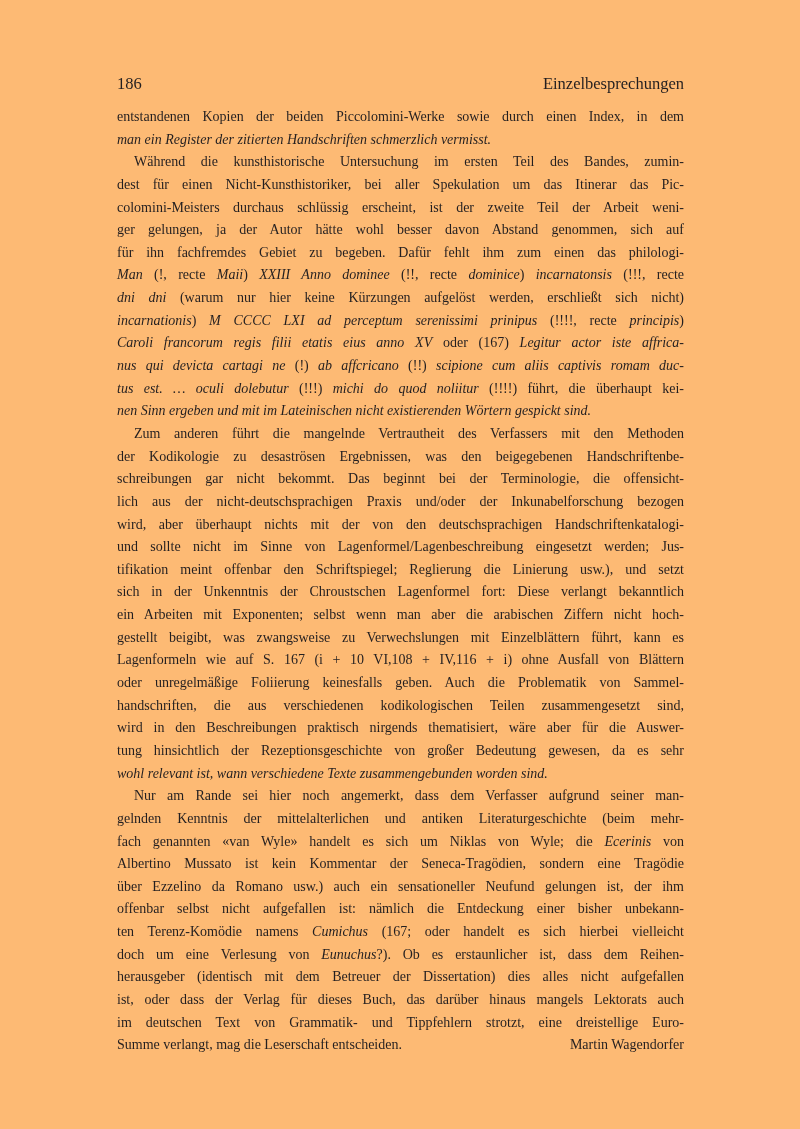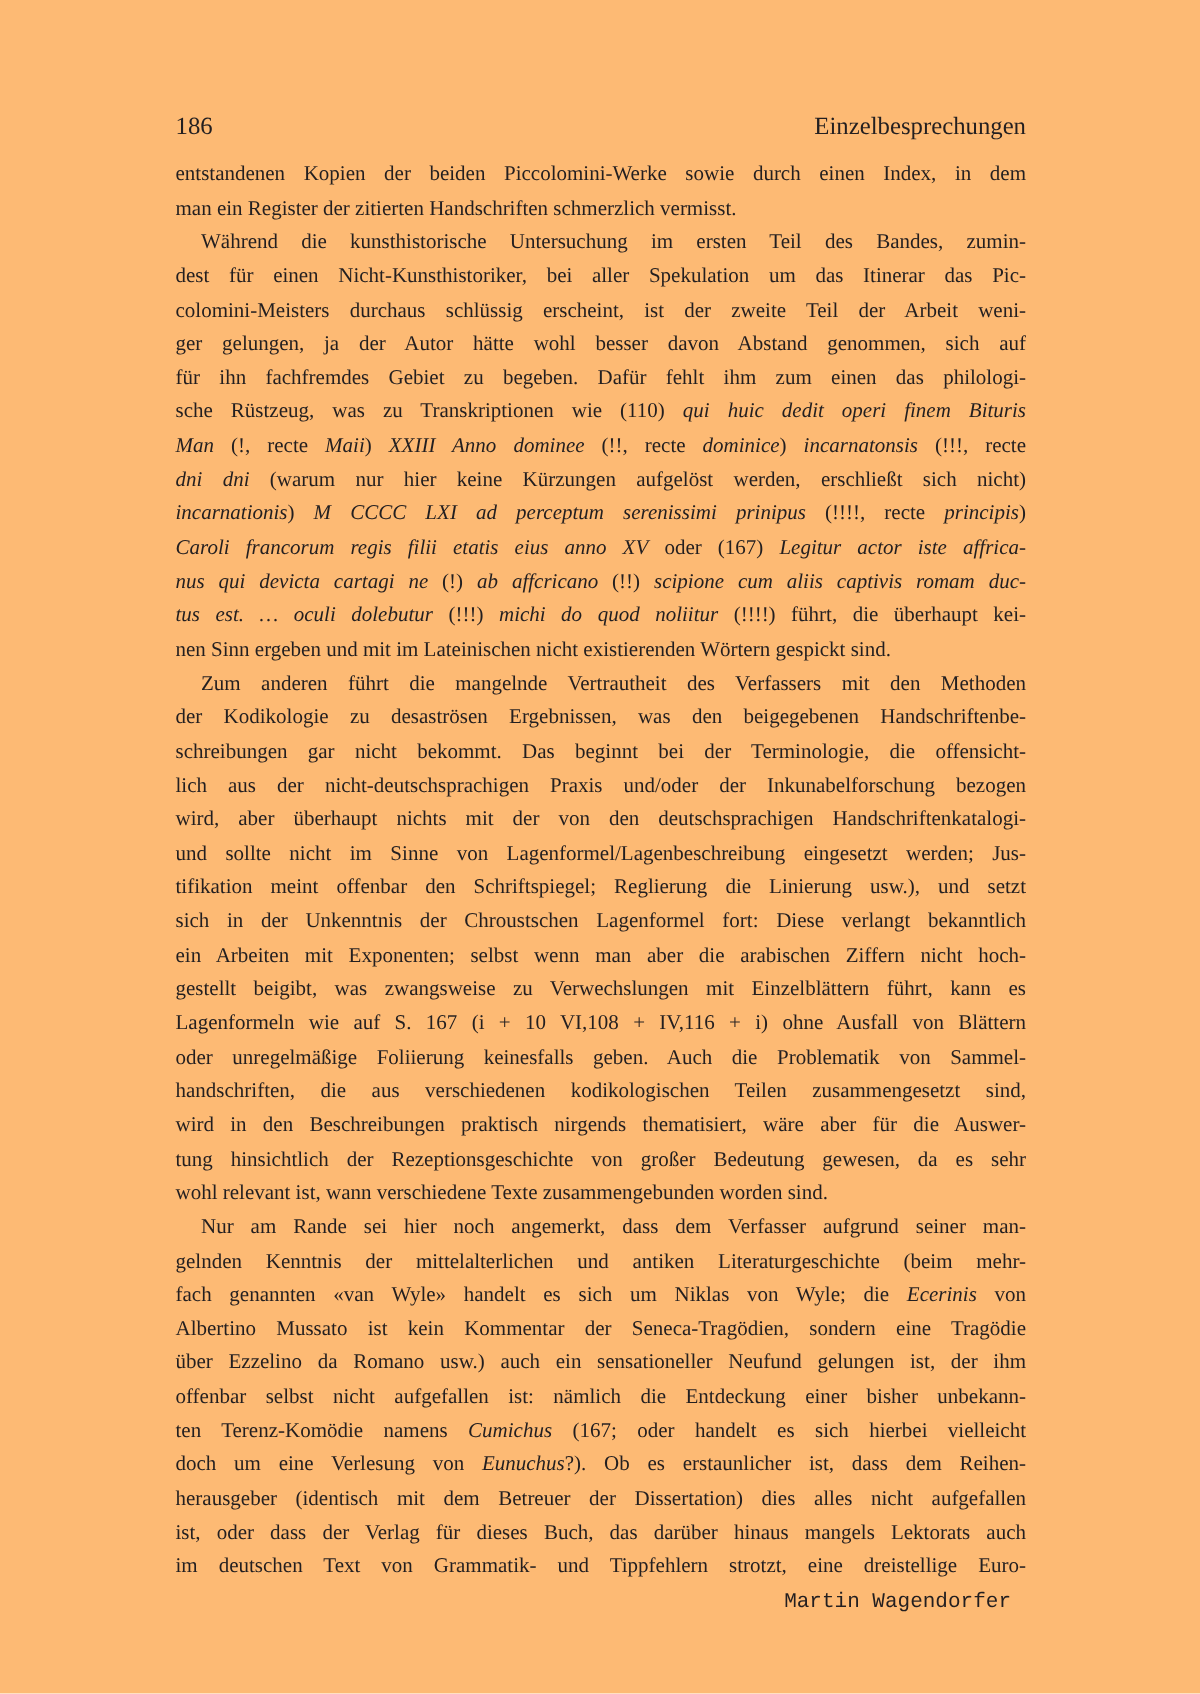--- a/index.html
+++ b/index.html
@@ -17,24 +17,24 @@
     .running-head .folio { position: absolute; left: 0; top: 0; }
     .running-head .section { position: absolute; right: 0; top: 0; text-align: right; }
     .body-text {
       position: absolute; left: 117px; top: 106px; width: 567px;
       font-size: 14px; line-height: 22.65px;
     }
     .line {
       display: block; height: 22.65px; white-space: nowrap;
       text-align: justify; text-align-last: justify;
     }
-    .line.last { text-align-last: left; }
+    .line.last { text-align-last: left; font-style: italic; }
     .line.indent { padding-left: 17px; }
     .line.signature-line { text-align-last: left; position: relative; }
-    .signature { position: absolute; right: 10px; top: 0; font-family: Liberation Mono, monospace; }
+    .signature { position: absolute; right: 0; top: 0; }
     i { font-style: italic; }
   </style>
 </head>
 <body>
 
 <div class="page">
   <div class="running-head">
     <span class="folio">186</span>
     <span class="section">Einzelbesprechungen</span>
   </div>
@@ -43,21 +43,20 @@
       <div>
         <span class="line"><span>entstandenen Kopien der beiden Piccolomini-Werke sowie durch einen Index, in dem</span></span>
         <span class="line last"><span>man ein Register der zitierten Handschriften schmerzlich vermisst.</span></span>
       </div>
       <div>
         <span class="line indent"><span>Während die kunsthistorische Untersuchung im ersten Teil des Bandes, zumin-</span></span>
         <span class="line"><span>dest für einen Nicht-Kunsthistoriker, bei aller Spekulation um das Itinerar das Pic-</span></span>
         <span class="line"><span>colomini-Meisters durchaus schlüssig erscheint, ist der zweite Teil der Arbeit weni-</span></span>
         <span class="line"><span>ger gelungen, ja der Autor hätte wohl besser davon Abstand genommen, sich auf</span></span>
         <span class="line"><span>für ihn fachfremdes Gebiet zu begeben. Dafür fehlt ihm zum einen das philologi-</span></span>
-        <span class="line"><span>sche Rüstzeug, was zu Transkriptionen wie (110) </span><i>qui huic dedit operi finem Bituris</i></span>
         <span class="line"><i>Man</i><span> (!, recte </span><i>Maii</i><span>) </span><i>XXIII Anno dominee</i><span> (!!, recte </span><i>dominice</i><span>) </span><i>incarnatonsis</i><span> (!!!, recte</span></span>
         <span class="line"><i>dni dni</i><span> (warum nur hier keine Kürzungen aufgelöst werden, erschließt sich nicht)</span></span>
         <span class="line"><i>incarnationis</i><span>) </span><i>M CCCC LXI ad perceptum serenissimi prinipus</i><span> (!!!!, recte </span><i>principis</i><span>)</span></span>
         <span class="line"><i>Caroli francorum regis filii etatis eius anno XV</i><span> oder (167) </span><i>Legitur actor iste affrica-</i></span>
         <span class="line"><i>nus qui devicta cartagi ne</i><span> (!) </span><i>ab affcricano</i><span> (!!) </span><i>scipione cum aliis captivis romam duc-</i></span>
         <span class="line"><i>tus est. … oculi dolebutur</i><span> (!!!) </span><i>michi do quod noliitur</i><span> (!!!!) führt, die überhaupt kei-</span></span>
         <span class="line last"><span>nen Sinn ergeben und mit im Lateinischen nicht existierenden Wörtern gespickt sind.</span></span>
       </div>
       <div>
         <span class="line indent"><span>Zum anderen führt die mangelnde Vertrautheit des Verfassers mit den Methoden</span></span>
@@ -82,16 +81,16 @@
         <span class="line"><span>gelnden Kenntnis der mittelalterlichen und antiken Literaturgeschichte (beim mehr-</span></span>
         <span class="line"><span>fach genannten «van Wyle» handelt es sich um Niklas von Wyle; die </span><i>Ecerinis</i><span> von</span></span>
         <span class="line"><span>Albertino Mussato ist kein Kommentar der Seneca-Tragödien, sondern eine Tragödie</span></span>
         <span class="line"><span>über Ezzelino da Romano usw.) auch ein sensationeller Neufund gelungen ist, der ihm</span></span>
         <span class="line"><span>offenbar selbst nicht aufgefallen ist: nämlich die Entdeckung einer bisher unbekann-</span></span>
         <span class="line"><span>ten Terenz-Komödie namens </span><i>Cumichus</i><span> (167; oder handelt es sich hierbei vielleicht</span></span>
         <span class="line"><span>doch um eine Verlesung von </span><i>Eunuchus</i><span>?). Ob es erstaunlicher ist, dass dem Reihen-</span></span>
         <span class="line"><span>herausgeber (identisch mit dem Betreuer der Dissertation) dies alles nicht aufgefallen</span></span>
         <span class="line"><span>ist, oder dass der Verlag für dieses Buch, das darüber hinaus mangels Lektorats auch</span></span>
         <span class="line"><span>im deutschen Text von Grammatik- und Tippfehlern strotzt, eine dreistellige Euro-</span></span>
-        <span class="line signature-line"><span class="signature">Martin Wagendorfer</span></span>
+        <span class="line signature-line"><span>Summe verlangt, mag die Leserschaft entscheiden.</span><span class="signature">Martin Wagendorfer</span></span>
       </div>
     </div>
 </div>
 
 </body></html>

